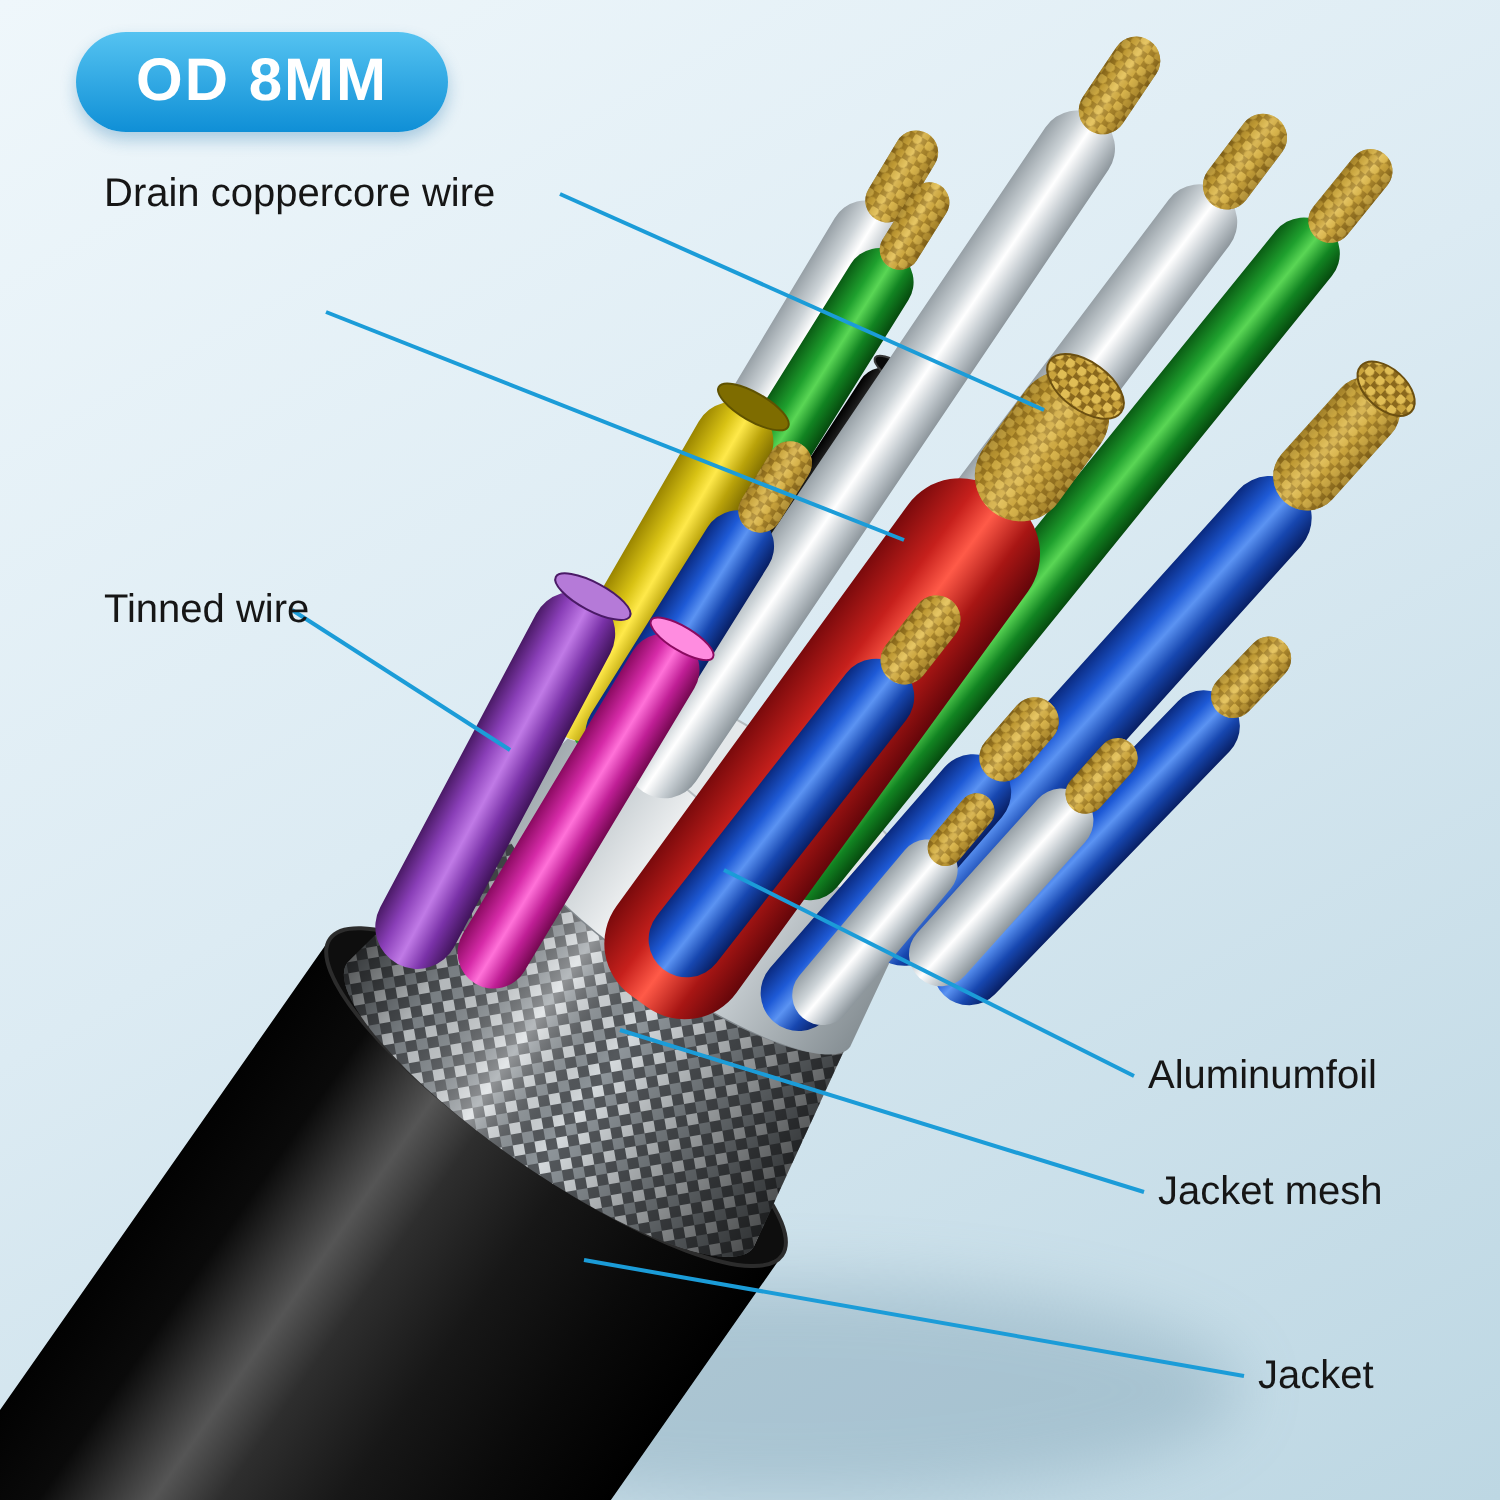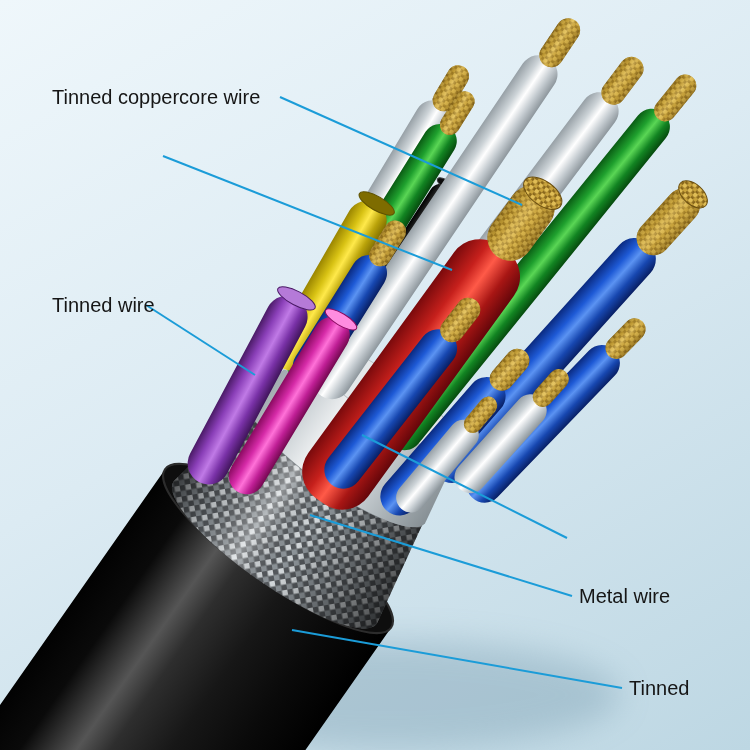--- a/index.html
+++ b/index.html
@@ -241,19 +241,21 @@
   <g stroke-width="2" fill="none">
     <line x1="280" y1="97" x2="522" y2="205" style="stroke:var(--accent,#1b9cd8)"></line>
     <line x1="163" y1="156" x2="452" y2="270" style="stroke:var(--accent,#1b9cd8)"></line>
     <line x1="146" y1="305" x2="255" y2="375" style="stroke:var(--accent,#1b9cd8)"></line>
     <line x1="567" y1="538" x2="362" y2="435" style="stroke:var(--accent,#1b9cd8)"></line>
     <line x1="572" y1="596" x2="310" y2="515" style="stroke:var(--accent,#1b9cd8)"></line>
     <line x1="622" y1="688" x2="292" y2="630" style="stroke:var(--accent,#1b9cd8)"></line>
   </g>
 </svg>
 
-
-<div class="callout" style="left:52px;top:86px">Tinned coppercore wire</div>
+<div class="badge">OD 8MM</div>
+
+<div class="callout" style="left:52px;top:86px">Drain coppercore wire</div>
 <div class="callout" style="left:52px;top:294px">Tinned wire</div>
-<div class="callout" style="left:579px;top:585px">Metal wire</div>
-<div class="callout" style="left:629px;top:677px">Tinned</div>
+<div class="callout" style="left:574px;top:527px">Aluminumfoil</div>
+<div class="callout" style="left:579px;top:585px">Jacket mesh</div>
+<div class="callout" style="left:629px;top:677px">Jacket</div>
 
 </div>
 
 </body></html>

